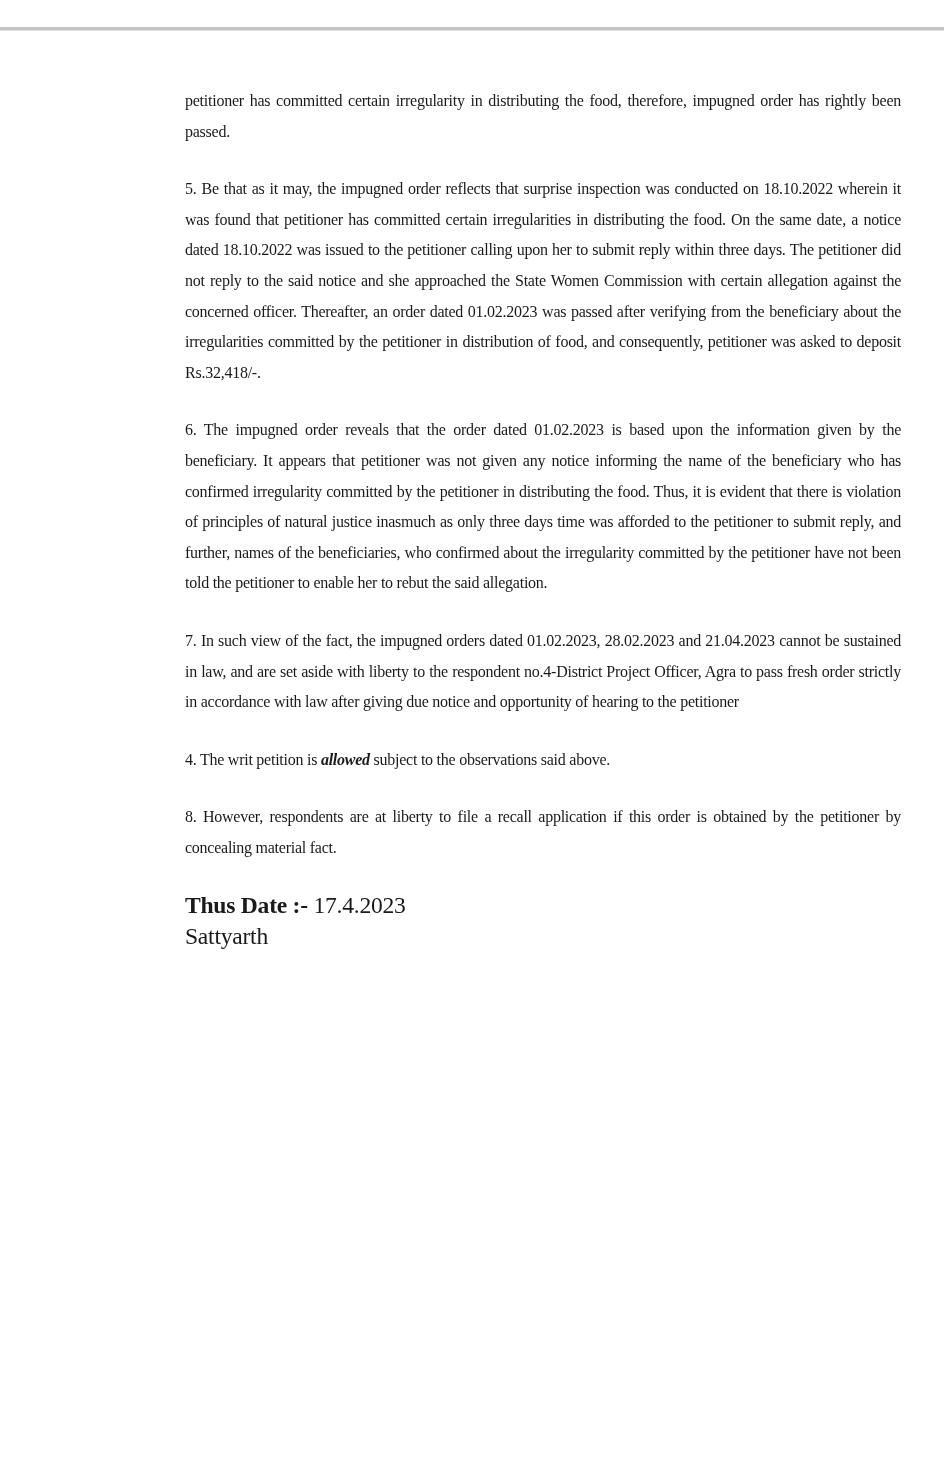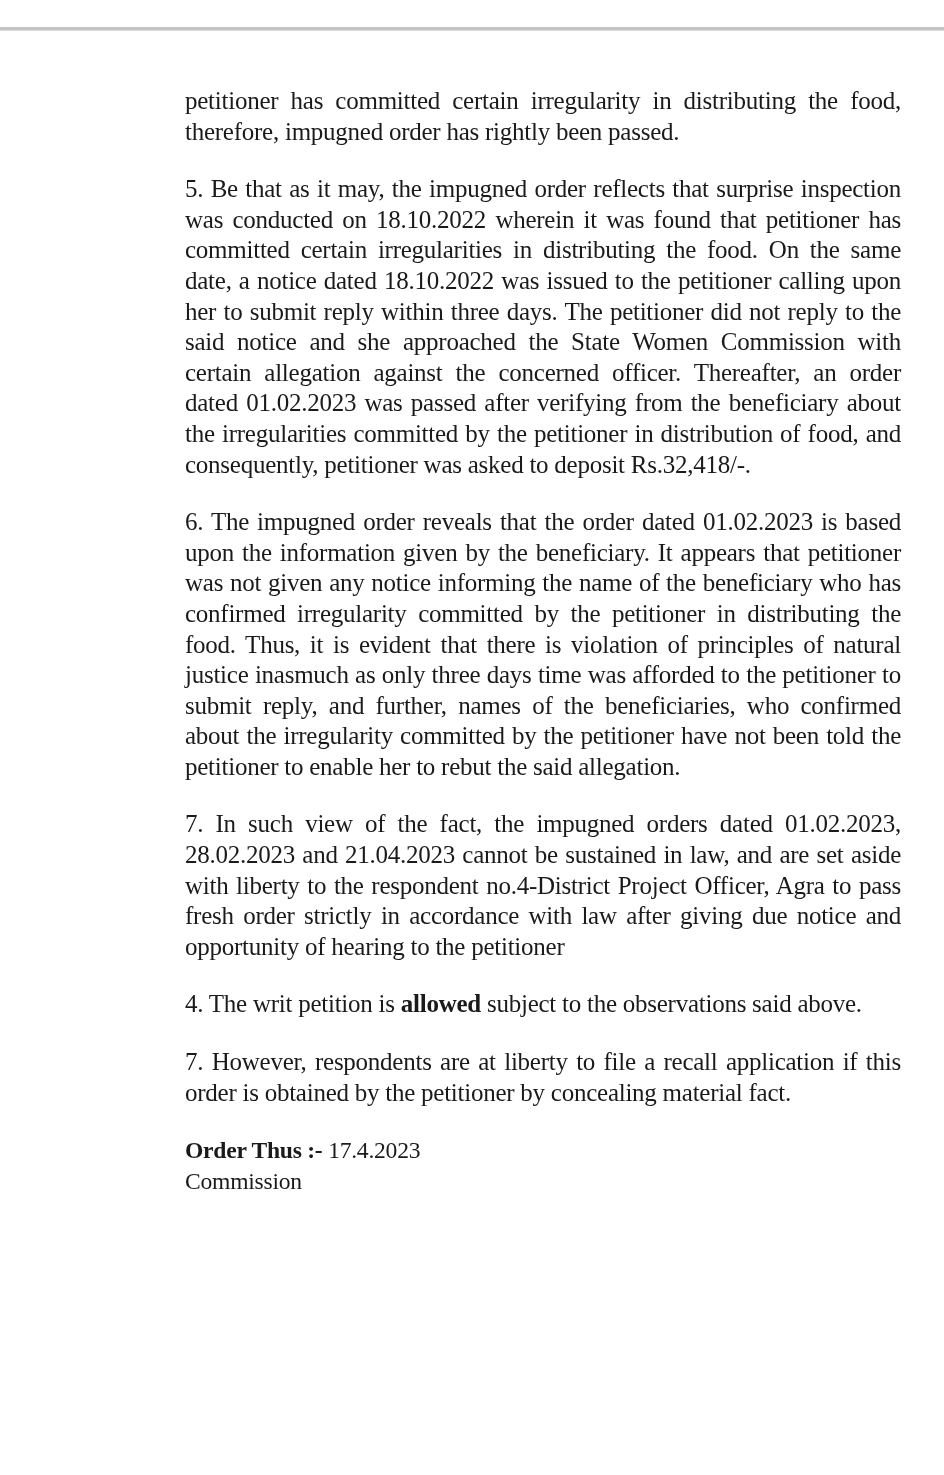--- a/index.html
+++ b/index.html
@@ -24,51 +24,52 @@
       background: #c4c4c4;
       border-bottom: 1px solid #dcdcdc;
     }
     .doc {
       position: absolute;
       left: 185px;
       top: 86px;
       width: 716px;
     }
     .para {
-      font-size: 25px;
+      font-size: 16px;
       line-height: 30.6px;
       text-align: justify;
       margin: 0 0 27px 0;
       letter-spacing: -0.25px;
       transform-origin: left top;
     }
     .para b.em {
       font-weight: bold;
+      font-style: italic;
     }
     .order-block {
       font-size: 23.6px;
       line-height: 30.6px;
       letter-spacing: -0.25px;
       margin-top: 0;
     }
     .order-label { font-weight: bold; }
   </style>
 </head>
 <body>
 
 <div class="top-rule"></div>
 
 <div class="doc">
   <p class="para">petitioner has committed certain irregularity in distributing the food, therefore, impugned order has rightly been passed.</p>
   <p class="para">5. Be that as it may, the impugned order reflects that surprise inspection was conducted on 18.10.2022 wherein it was found that petitioner has committed certain irregularities in distributing the food. On the same date, a notice dated 18.10.2022 was issued to the petitioner calling upon her to submit reply within three days. The petitioner did not reply to the said notice and she approached the State Women Commission with certain allegation against the concerned officer. Thereafter, an order dated 01.02.2023 was passed after verifying from the beneficiary about the irregularities committed by the petitioner in distribution of food, and consequently, petitioner was asked to deposit Rs.32,418/-.</p>
   <p class="para">6. The impugned order reveals that the order dated 01.02.2023 is based upon the information given by the beneficiary. It appears that petitioner was not given any notice informing the name of the beneficiary who has confirmed irregularity committed by the petitioner in distributing the food. Thus, it is evident that there is violation of principles of natural justice inasmuch as only three days time was afforded to the petitioner to submit reply, and further, names of the beneficiaries, who confirmed about the irregularity committed by the petitioner have not been told the petitioner to enable her to rebut the said allegation.</p>
   <p class="para">7. In such view of the fact, the impugned orders dated 01.02.2023, 28.02.2023 and 21.04.2023 cannot be sustained in law, and are set aside with liberty to the respondent no.4-District Project Officer, Agra to pass fresh order strictly in accordance with law after giving due notice and opportunity of hearing to the petitioner</p>
   <p class="para"><span>4. The writ petition is </span><b class="em">allowed</b><span> subject to the observations said above.</span></p>
-  <p class="para">7. However, respondents are at liberty to file a recall application if this order is obtained by the petitioner by concealing material fact.</p>
+  <p class="para">8. However, respondents are at liberty to file a recall application if this order is obtained by the petitioner by concealing material fact.</p>
 
   <div class="order-block">
     <div>
-      <span class="order-label">Order Thus :-</span>
+      <span class="order-label">Thus Date :-</span>
       <span>17.4.2023</span>
     </div>
-    <div>Commission</div>
+    <div>Sattyarth</div>
   </div>
 </div>
 
 </body></html>

